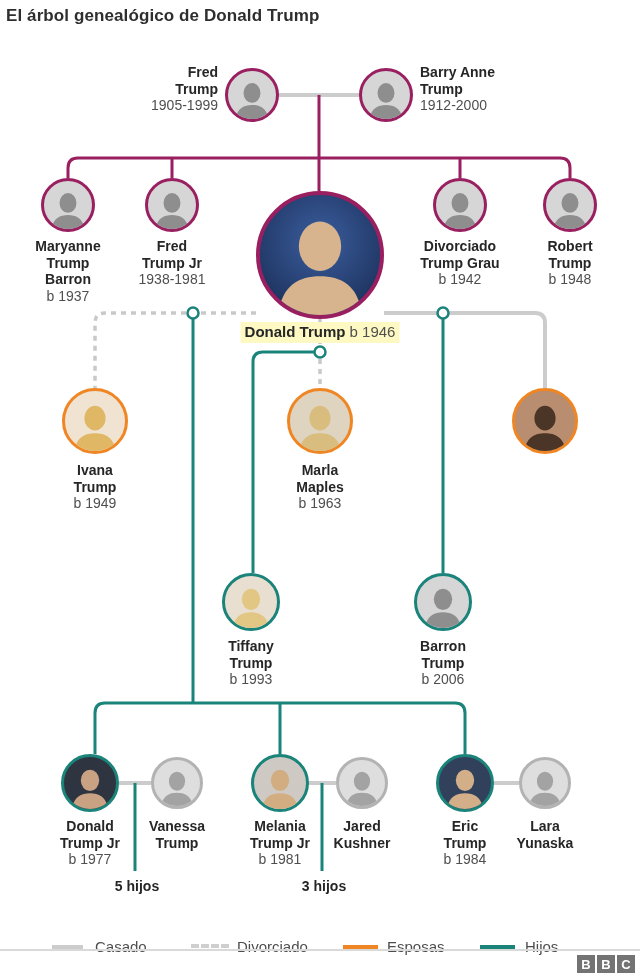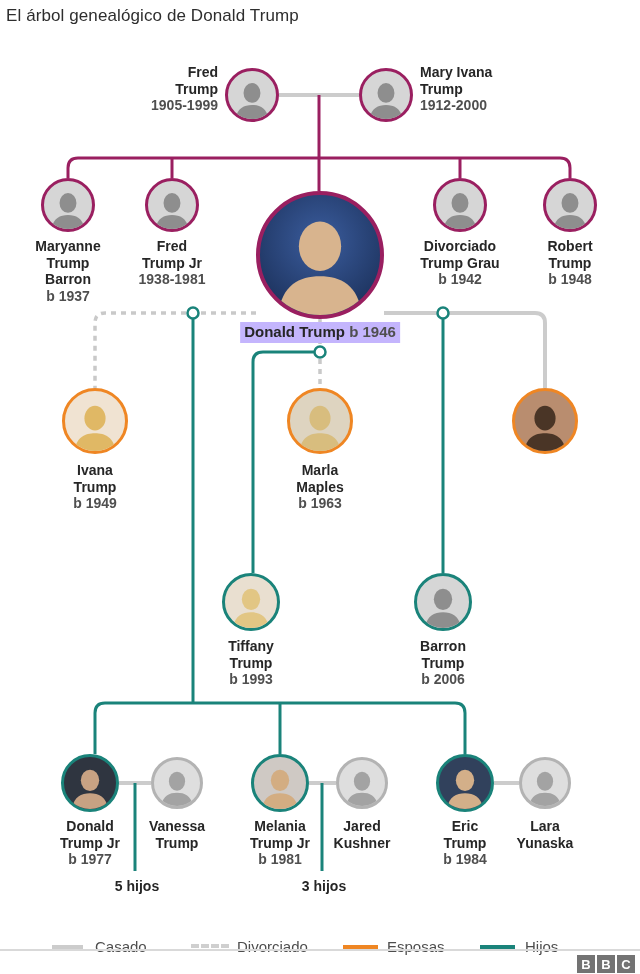--- a/index.html
+++ b/index.html
@@ -1,19 +1,19 @@
 <!DOCTYPE html>
 <html style="--magenta: #9a1f60; --orange: #ef8623; --teal: #1a837a; --grayline: #cccccc; --textdark: #262626; --textgray: #4f4f4f;"><head>
 <meta charset="utf-8">
 <style>
   html,body{margin:0;padding:0;background:#fff;}
   body{width:640px;height:974px;position:relative;font-family:"Liberation Sans",sans-serif;overflow:hidden;}
   #stage{position:absolute;inset:0;width:640px;height:974px;}
 
-  .title{position:absolute;left:6px;top:6px;font-size:17px;font-weight:normal;color:#2e2e2e;letter-spacing:.1px;}
+  .title{position:absolute;left:6px;top:6px;font-size:17px;font-weight:bold;color:#2e2e2e;letter-spacing:.1px;}
 
   svg.links{position:absolute;left:0;top:0;z-index:1;}
   .lk{fill:none;}
   .lk-mag{stroke:var(--magenta);stroke-width:3;}
   .lk-teal{stroke:var(--teal);stroke-width:3;}
   .lk-gray{stroke:var(--grayline);stroke-width:4;}
   .lk-dash{stroke:#c9c9c9;stroke-width:3.5;stroke-dasharray:5 5;}
   .node-dot{fill:#fff;stroke:var(--teal);stroke-width:2.5;}
 
   .person{position:absolute;z-index:2;}
@@ -37,22 +37,22 @@
   .av-melania{background:#b98d6f;} .av-melania .sil{color:#4a3526;}
   .av-tiffany{background:#e9dfd0;} .av-tiffany .sil{color:#e2c684;}
   .av-djr{background:#2f3540;} .av-djr .sil{color:#c8a283;}
   .av-ivanka{background:#cfc9c4;} .av-ivanka .sil{color:#d3ad82;}
   .av-eric{background:#31415c;} .av-eric .sil{color:#d3af89;}
 
   .plabel{position:absolute;z-index:3;font-size:14px;line-height:16.5px;color:var(--textdark);white-space:nowrap;}
   .plabel.center{transform:translateX(-50%);text-align:center;}
   .plabel.right{text-align:right;}
   .nm{font-weight:bold;color:var(--textdark);}
-  .yr{font-weight:bold;color:var(--textgray);}
-  .donald-label{background:#c4b5fd;padding:2px 4px;font-size:15px;}
+  .yr{font-weight:normal;color:var(--textgray);}
+  .donald-label{background:#fef9c3;padding:2px 4px;font-size:15px;}
   .hijos{position:absolute;z-index:3;transform:translateX(-50%);font-size:14px;font-weight:bold;color:var(--textdark);}
 
   .legend{position:absolute;left:0;top:937px;width:640px;height:20px;z-index:3;padding-left:20px;}
   .leg-label{position:absolute;top:1px;font-size:15px;color:#4d4d4d;}
   .sw{position:absolute;top:8px;height:4px;}
   .sw-solid-gray{left:52px;width:31px;background:var(--grayline);}
   .sw-dash{left:191px;width:38px;height:0;border-top:4px dashed #cfcfcf;top:7px;}
   .sw-orange{left:343px;width:35px;background:var(--orange);}
   .sw-teal{left:480px;width:35px;background:var(--teal);}
 
@@ -121,21 +121,21 @@
     <div class="circle r27 b-mag">
         <svg class="sil" viewBox="0 0 64 64">
           <g fill="currentColor">
             <ellipse cx="32" cy="24" rx="12" ry="14"></ellipse>
             <path d="M8 64 C10 46 20 41 32 41 C44 41 54 46 56 64 Z"></path>
           </g>
         </svg>
       </div>
   </div>
   <div class="plabel" style="left:420px;top:64px">
-    <div class="nm">Mary Ivana</div>
+    <div class="nm">Barry Anne</div>
       <div class="nm">Trump</div>
       <div class="yr">1912-2000</div>
   </div>
 
   <div class="person" style="left:41px;top:178px">
     <div class="circle r27 b-mag">
         <svg class="sil" viewBox="0 0 64 64">
           <g fill="currentColor">
             <ellipse cx="32" cy="24" rx="12" ry="14"></ellipse>
             <path d="M8 64 C10 46 20 41 32 41 C44 41 54 46 56 64 Z"></path>

